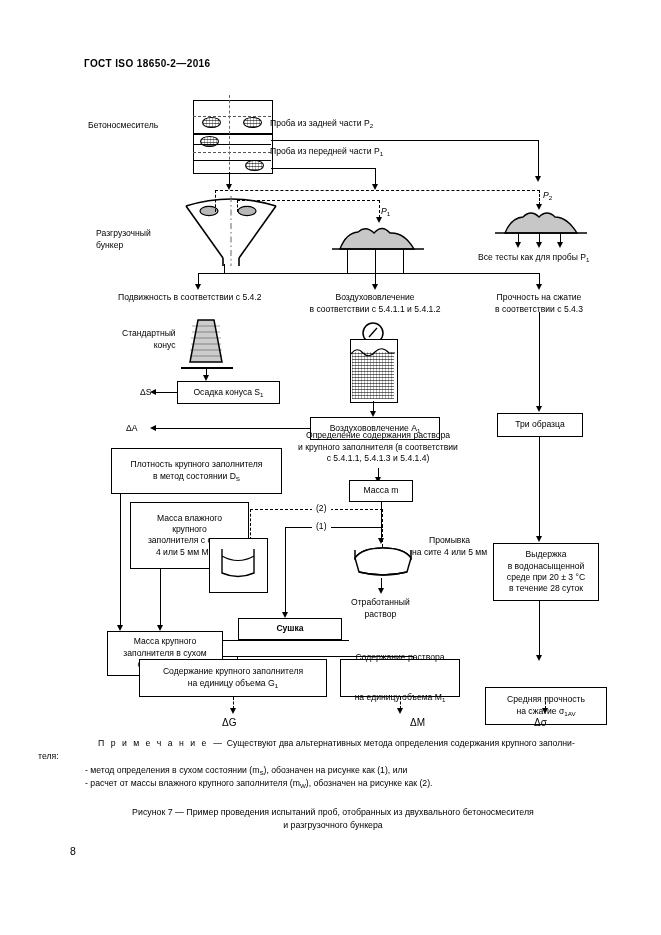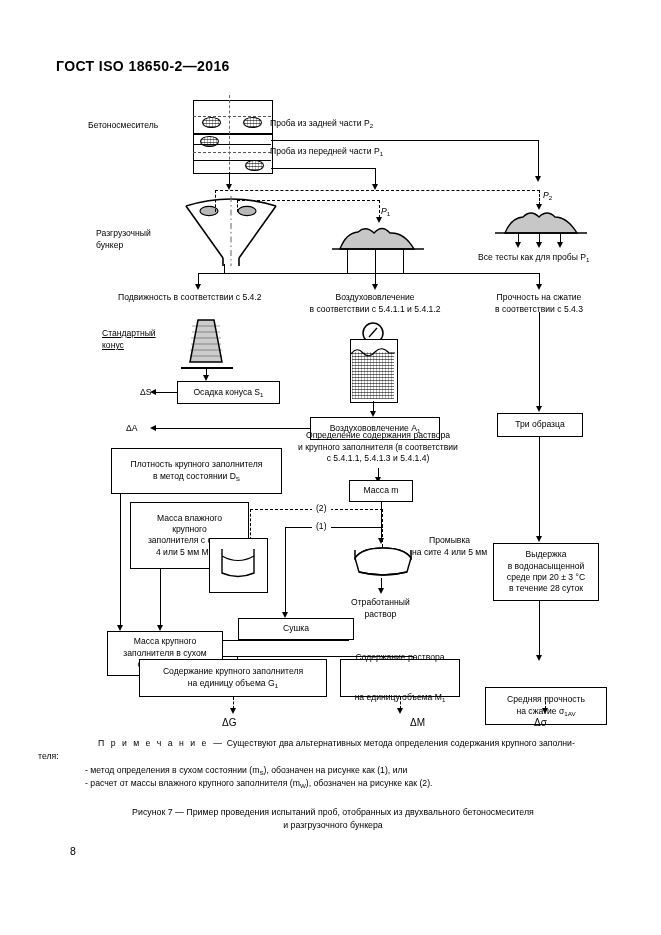--- a/index.html
+++ b/index.html
@@ -6,22 +6,22 @@
   body {
     width:661px; height:935px;
     font-family:"Liberation Sans", sans-serif;
     color:#000;
     position:relative;
     overflow:hidden;
   }
   .page { position:absolute; inset:0; }
 
   .hdr {
-    position:absolute; left:56px; top:58px;
-    font-size:14px; font-weight:bold; letter-spacing:.4px;
+    position:absolute; left:84px; top:58px;
+    font-size:10px; font-weight:bold; letter-spacing:.4px;
   }
   .pagenum {
     position:absolute; left:70px; top:845px;
     font-size:10.5px;
   }
 
   
   .abs { position:absolute; }
   .box {
     position:absolute;
@@ -182,21 +182,21 @@
   <div class="lbl" style="left:118px; top:292px;">Подвижность в соответствии с 5.4.2</div>
   <div class="lbl" style="left:295px; top:292px; width:160px; white-space:normal;">
     <span>Воздухововлечение</span><br>
     <span>в соответствии с 5.4.1.1 и 5.4.1.2</span>
   </div>
   <div class="lbl" style="left:478px; top:292px; width:122px; white-space:normal;">
     <span>Прочность на сжатие</span><br>
     <span>в соответствии с 5.4.3</span>
   </div>
 
-  <div class="lbl" style="left:102px; top:328px; text-align:left;text-decoration:underline;">
+  <div class="lbl" style="left:122px; top:328px; text-align:right;">
     <span>Стандартный</span><br>
     <span>конус</span>
   </div>
   <svg class="abs" style="left:184px; top:318px;" width="44" height="48" viewBox="0 0 44 48">
     <path d="M14 2 L30 2 L38 44 L6 44 Z" fill="rgba(0,0,0,.20)" stroke="#000" stroke-width="1.5"></path>
     <g stroke="rgba(0,0,0,.5)" stroke-width=".7">
       <line x1="8" y1="8" x2="36" y2="8"></line>
         <line x1="8" y1="14" x2="36" y2="14"></line>
       <line x1="7" y1="20" x2="37" y2="20"></line>
         <line x1="7" y1="26" x2="37" y2="26"></line>
@@ -305,21 +305,21 @@
   <div class="lbl" style="left:351px; top:597px;">
     <span>Отработанный</span><br>
     <span>раствор</span>
   </div>
 
   <div class="lbl" style="left:412px; top:535px;">
     <span>Промывка</span><br>
     <span>на сите 4 или 5 мм</span>
   </div>
 
-  <div class="box" style="left:238px; top:618px; width:116px; height:22px;">Сушка</div>
+  <div class="box" style="left:238px; top:618px; width:104px; height:22px;font-weight:bold;">Сушка</div>
   <div class="hl" style="left:212px; top:640px; width:137px;"></div>
   <div class="vl" style="left:348px; top:640px; height:1px;"></div>
 
   <div class="box" style="left:107px; top:631px; width:116px; height:45px; flex-direction:column;">
     <span>Масса крупного</span>
     <span>заполнителя в сухом</span>
     <span><span>состоянии m</span><sub>S</sub></span>
   </div>
 
   <div class="hl" style="left:222px; top:656px; width:192px;"></div>

